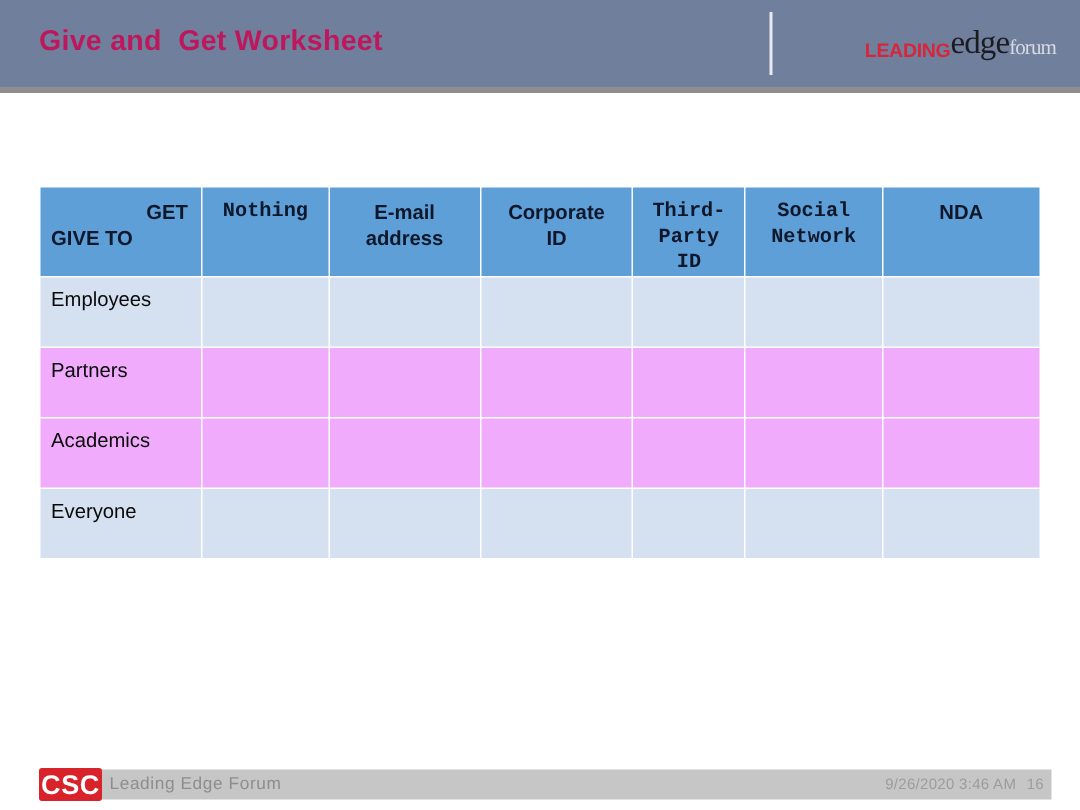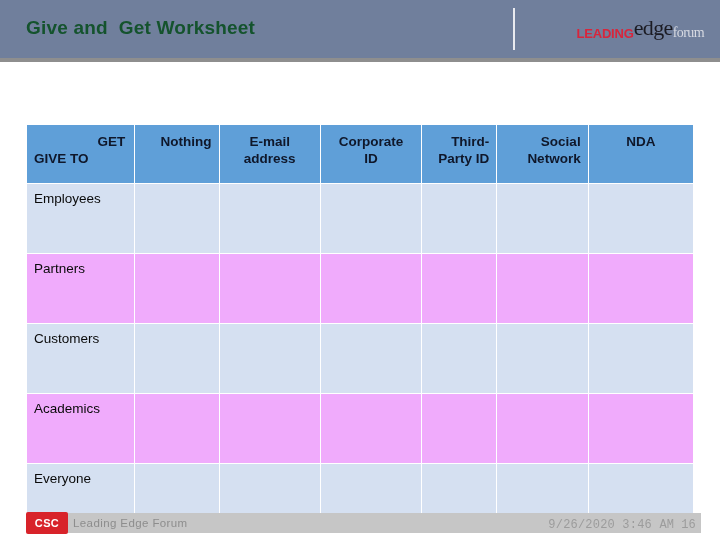--- a/index.html
+++ b/index.html
@@ -28,21 +28,21 @@
     position: absolute;
     left: 0; top: 58px;
     width: 720px;
     height: 4px;
     background: #8e8e8e;
   }
   .slide-title {
     position: absolute;
     left: 26px;
     top: 17px;
-    color: #14532d;
+    color: #be185d;
     font-size: 19px;
     font-weight: bold;
     letter-spacing: 0.2px;
     white-space: pre;
   }
 
   
   .brand {
     position: absolute;
     right: 16px;
@@ -99,34 +99,34 @@
   .grid th {
     background: #5f9fd8;
     color: #0f172a;
     font-size: 13.5px;
     font-weight: bold;
     height: 58px;
     padding: 8px 7px 0 7px;
     line-height: 17px;
   }
   .th-center { text-align: center; }
-  .th-left   { text-align: right; }
+  .th-left   { text-align: center; font-family: Liberation Mono, monospace; }
   .th-corner { position: relative; text-align: left; }
   .th-corner .get {
     display: block;
     text-align: right;
     padding-right: 2px;
   }
   .th-corner .giveto {
     display: block;
     text-align: left;
   }
 
   .grid td {
-    height: 69px;
+    height: 46px;
     font-size: 13.5px;
     color: #0a0a0a;
     padding: 7px 7px 0 7px;
     line-height: 16px;
   }
   .row-dark td  { background: #d5e0f1; }
   .row-light td { background: #f0abfc; }
 
   
   .footer-band {
@@ -139,45 +139,44 @@
   }
   .csc-logo {
     position: absolute;
     left: 26px;
     top: 512px;
     width: 42px;
     height: 22px;
     background: #d8232a;
     border-radius: 2px;
     color: #ffffff;
-    font-size: 11px;
+    font-size: 18px;
     font-weight: bold;
     letter-spacing: 0.4px;
     display: flex;
     align-items: center;
     justify-content: center;
   }
   .footer-text {
     position: absolute;
     left: 73px;
     top: 517px;
     color: #8d8d8d;
     font-size: 11.5px;
     letter-spacing: 0.4px;
   }
   .footer-meta {
     position: absolute;
     right: 24px;
     top: 518px;
     color: #9c9c9c;
-    font-size: 12px;
+    font-size: 10px;
     letter-spacing: 0.2px;
     display: flex;
     gap: 7px;
-    font-family: Liberation Mono, monospace;
   }
 </style>
 </head>
 <body>
 
 <div class="title-bar"></div>
 <div class="title-bar-underline"></div>
 <div class="slide-title">Give and  Get Worksheet</div>
 
 <div class="brand-rule"></div>
@@ -223,29 +222,20 @@
       <td>Employees</td>
       <td></td>
       <td></td>
       <td></td>
       <td></td>
       <td></td>
       <td></td>
     </tr>
     <tr class="row-light">
       <td>Partners</td>
-      <td></td>
-      <td></td>
-      <td></td>
-      <td></td>
-      <td></td>
-      <td></td>
-    </tr>
-    <tr class="row-dark">
-      <td>Customers</td>
       <td></td>
       <td></td>
       <td></td>
       <td></td>
       <td></td>
       <td></td>
     </tr>
     <tr class="row-light">
       <td>Academics</td>
       <td></td>

